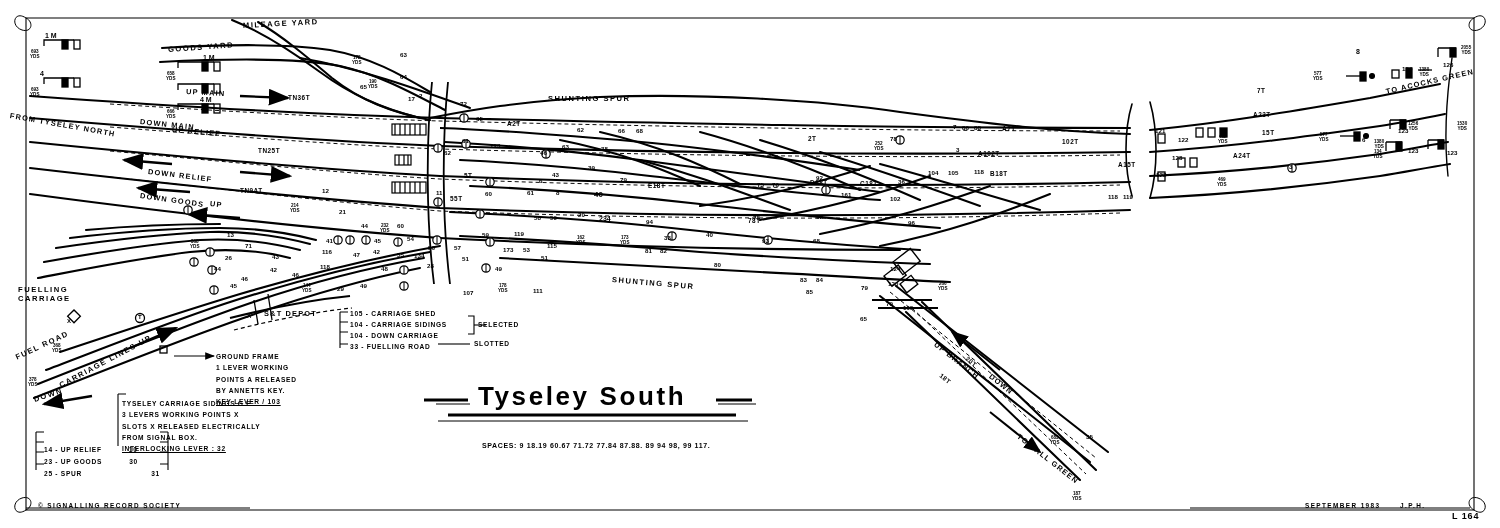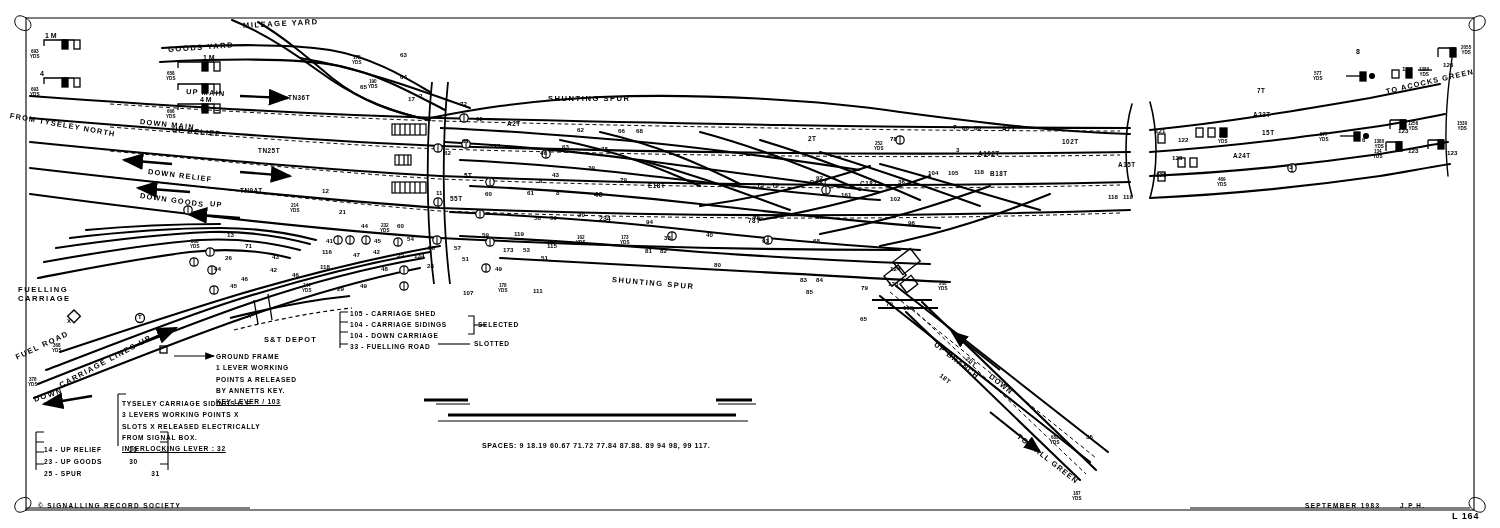--- a/index.html
+++ b/index.html
@@ -419,21 +419,21 @@
 <div class="lbl yard" style="left:168px;top:46px;transform:rotate(-4deg);transform-origin:left center;">GOODS  YARD</div>
 <div class="lbl yard" style="left:548px;top:95px;">SHUNTING   SPUR</div>
 <div class="lbl yard" style="left:612px;top:276px;transform:rotate(5deg);transform-origin:left center;">SHUNTING   SPUR</div>
 <div class="lbl yard" style="left:18px;top:285px;line-height:1.25;">
   <span>FUELLING</span><br>
   <span>CARRIAGE</span>
 </div>
 <div class="lbl yard" style="left:16px;top:354px;transform:rotate(-25deg);transform-origin:left center;">FUEL  ROAD</div>
 <div class="lbl yard" style="left:60px;top:382px;transform:rotate(-28deg);transform-origin:left center;">CARRIAGE   LINES   UP</div>
 <div class="lbl yard" style="left:34px;top:396px;transform:rotate(-18deg);transform-origin:left center;">DOWN</div>
-<div class="lbl route" style="left:264px;top:310px;margin-top:26px;">S&amp;T  DEPOT</div>
+<div class="lbl route" style="left:264px;top:310px;">S&amp;T  DEPOT</div>
 <div class="lbl tiny" style="left:247px;top:313px;font-size:6px;">A</div>
 <div class="lbl tiny" style="left:161px;top:335px;font-size:6px;">A</div>
 <div class="lbl tiny" style="left:67px;top:318px;font-size:6px;">X</div>
 <div class="lbl tiny" style="left:138px;top:314px;font-size:6px;">T</div>
 
 <div class="lbl route" style="left:186px;top:88px;transform:rotate(3deg);transform-origin:left center;">UP  MAIN</div>
 <div class="lbl route" style="left:140px;top:118px;transform:rotate(6deg);transform-origin:left center;">DOWN  MAIN</div>
 <div class="lbl route" style="left:172px;top:126px;transform:rotate(5deg);transform-origin:left center;">UP  RELIEF</div>
 <div class="lbl route" style="left:148px;top:168px;transform:rotate(7deg);transform-origin:left center;">DOWN  RELIEF</div>
 <div class="lbl route" style="left:140px;top:192px;transform:rotate(8deg);transform-origin:left center;">DOWN  GOODS</div>
@@ -650,20 +650,21 @@
     <span style="display:inline-block;width:22px;"></span>
     <span>30</span>
   </div>
   <div>
     <span>25  -  SPUR</span>
     <span style="display:inline-block;width:64px;"></span>
     <span>31</span>
   </div>
 </div>
 
+<div class="lbl title" style="left:478px;top:383px;">Tyseley South</div>
 
 <div class="lbl spaces" style="left:482px;top:442px;">SPACES: 9 18.19 60.67 71.72 77.84 87.88. 89 94 98, 99  117.</div>
 
 <div class="lbl credit" style="left:38px;top:503px;">© SIGNALLING  RECORD  SOCIETY</div>
 <div class="lbl credit" style="left:1305px;top:503px;">SEPTEMBER   1983</div>
 <div class="lbl credit" style="left:1400px;top:503px;">J.P.H.</div>
 <div class="lbl sheetno" style="left:1452px;top:512px;">L 164</div>
 
 </div>
 

